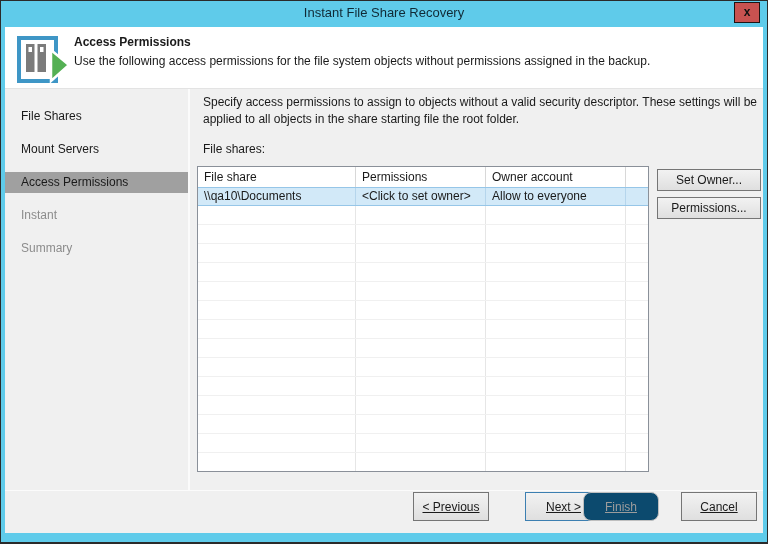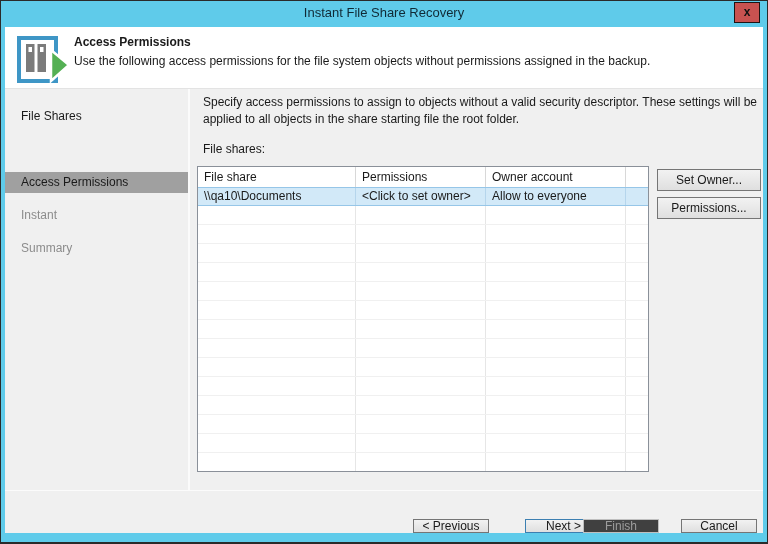--- a/index.html
+++ b/index.html
@@ -57,29 +57,29 @@
   .trow.selected { background:var(--c-sel,#D2E9F8);
     border-top:1px solid #96C6E8; border-bottom:1px solid #96C6E8; }
   .trow.selected .td { line-height:16px; border-right-color:#B5D5EC; }
   .trow.empty { border-bottom:1px solid #F0F0F0; }
 
   
   .btn { background:linear-gradient(#F2F2F2,#DFDFDF); border:1px solid #757575;
     font-family:inherit; font-size:12px; color:#1a1a1a; text-align:center;
     display:flex; align-items:center; justify-content:center; cursor:pointer; }
   .btn.default  { border:1px solid #3C7FB1; }
-  .btn.disabled { color:#9C9C9C; border-color:#BFBFBF; background:#404040; cursor:default; }
+  .btn.disabled { color:#9C9C9C; border-color:#BFBFBF; background:#0c4a6e; cursor:default;border-radius:8px; }
   .sidebtn { position:absolute; left:467px; width:104px; height:22px; }
   .sidebtn.b0 { top:80px; }
   .sidebtn.b1 { top:108px; }
 
   
   .footer { position:absolute; left:5px; right:5px; top:490px; height:43px;
     background:#F0F0F0; border-top:1px solid #FBFBFB; }
-  .fbtn { position:absolute; top:28px; height:14px; }
+  .fbtn { position:absolute; top:1px; height:29px;text-decoration:underline; }
   .fbtn.f0 { left:408px; width:76px; }
   .fbtn.f1 { left:492px; width:77px;margin-left:28px; }
   .fbtn.f2 { left:578px; width:76px; }
   .fbtn.f3 { left:676px; width:76px; }
 </style>
 </head>
 <body>
 
 <div class="window" style="--c-blue: #5FCBEA; --c-close: #C85250; --c-sel: #D2E9F8; --c-step: #A0A0A0;">
 
@@ -100,20 +100,21 @@
         <rect x="23" y="11" width="3.5" height="5" fill="#ffffff"></rect>
         <polygon points="34,14 52,29 34,45" fill="#54B054" stroke="#ffffff" stroke-width="2.5"></polygon>
       </svg>
     </div>
     <div class="htitle">Access Permissions</div>
     <div class="hdesc">Use the following access permissions for the file system objects without permissions assigned in the backup.</div>
   </div>
 
   <div class="sidebar">
     <div class="step done" style="top:17px">File Shares</div>
+    <div class="step done" style="top:50px">Mount Servers</div>
     <div class="step active" style="top:83px">Access Permissions</div>
     <div class="step pending" style="top:116px">Instant</div>
     <div class="step pending" style="top:149px">Summary</div>
   </div>
   <div class="vdivider"></div>
 
   <div class="main">
     <div class="instruction">Specify access permissions to assign to objects without a valid security descriptor. These settings will be applied to all objects in the share starting file the root folder.</div>
     <div class="list-label">File shares:</div>
 

